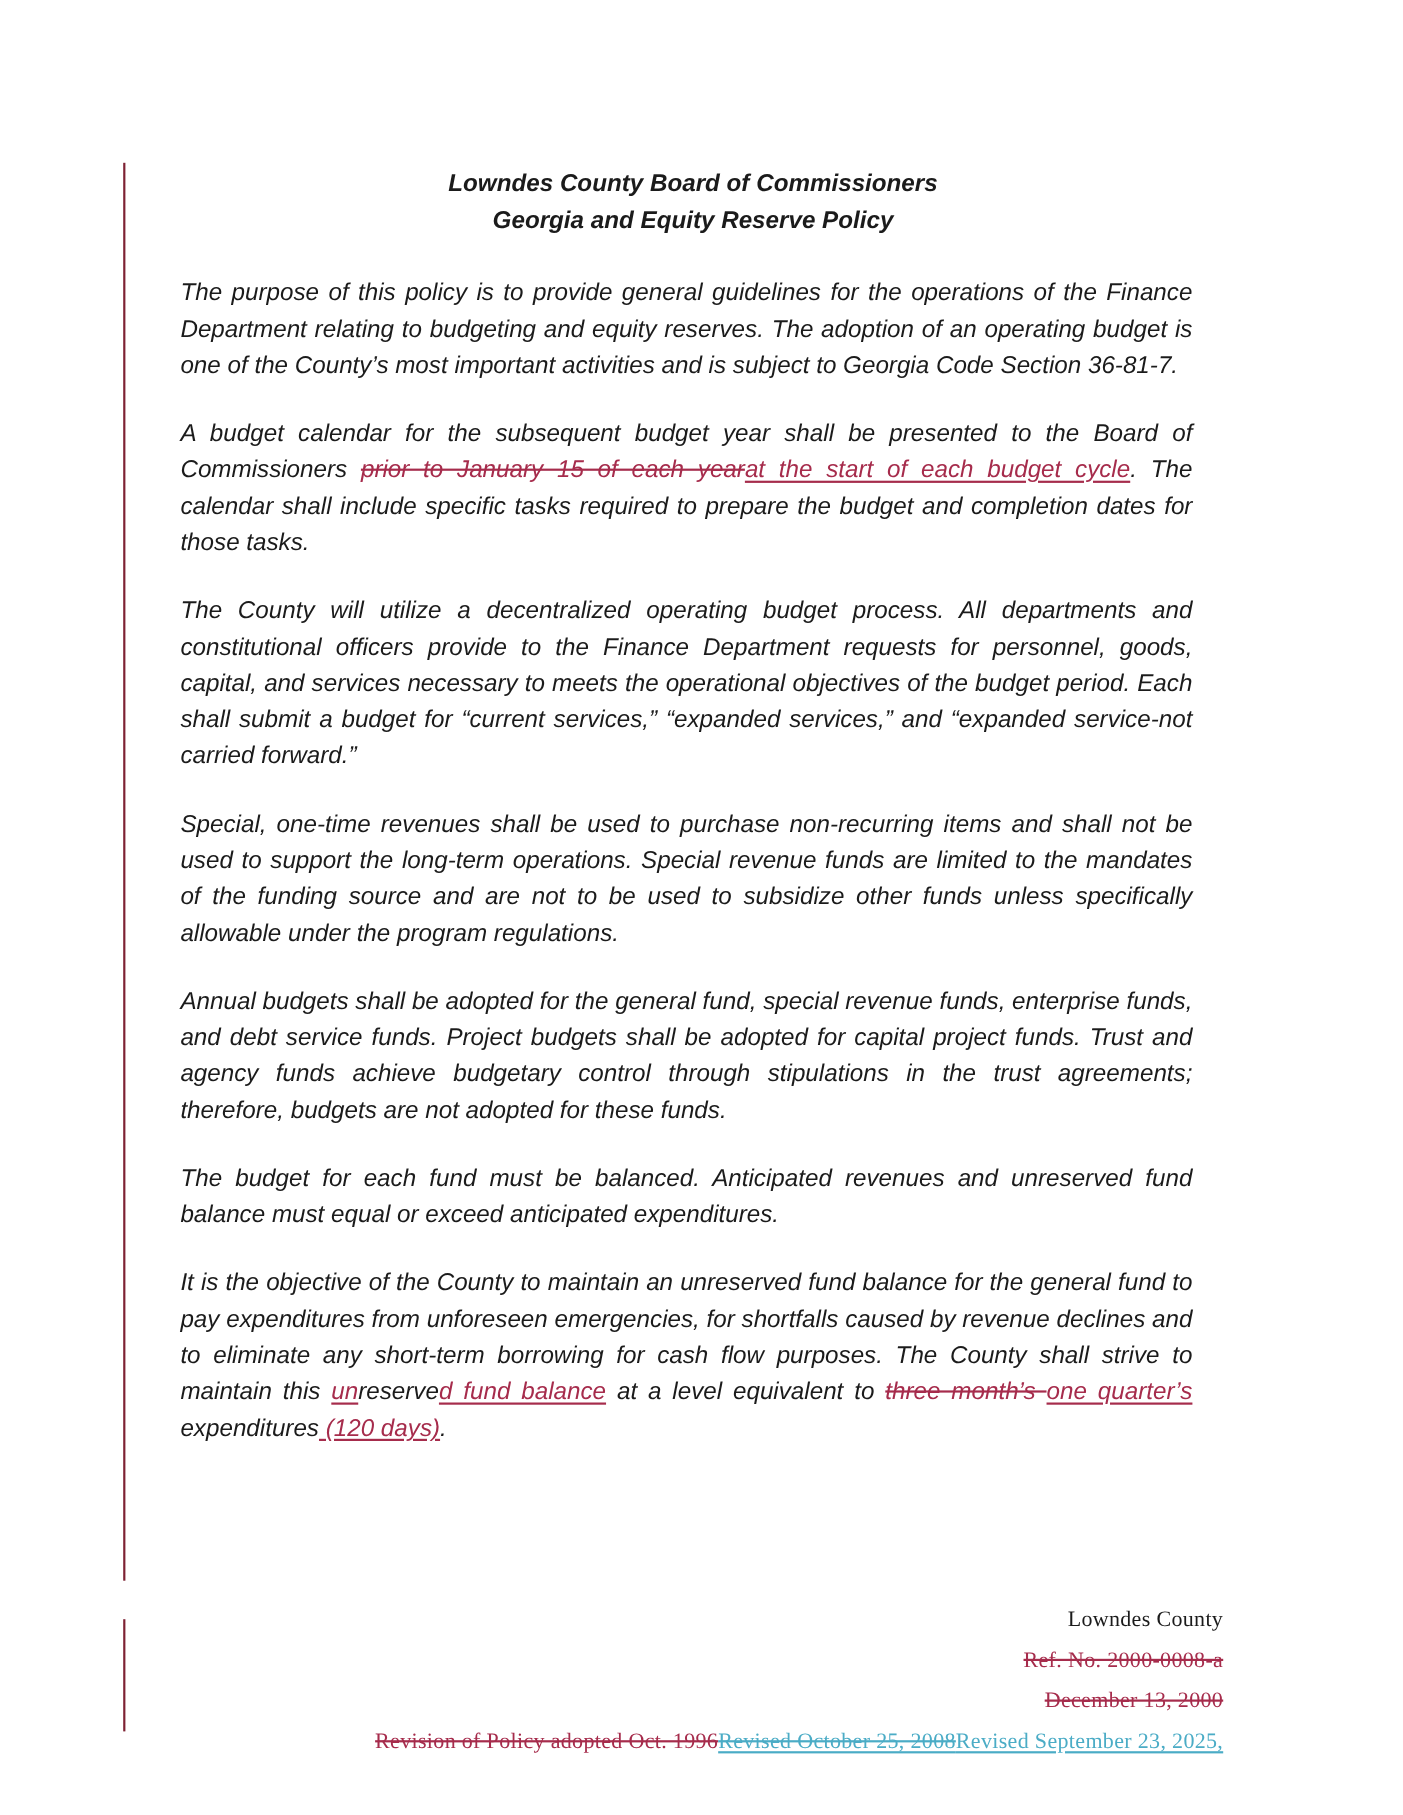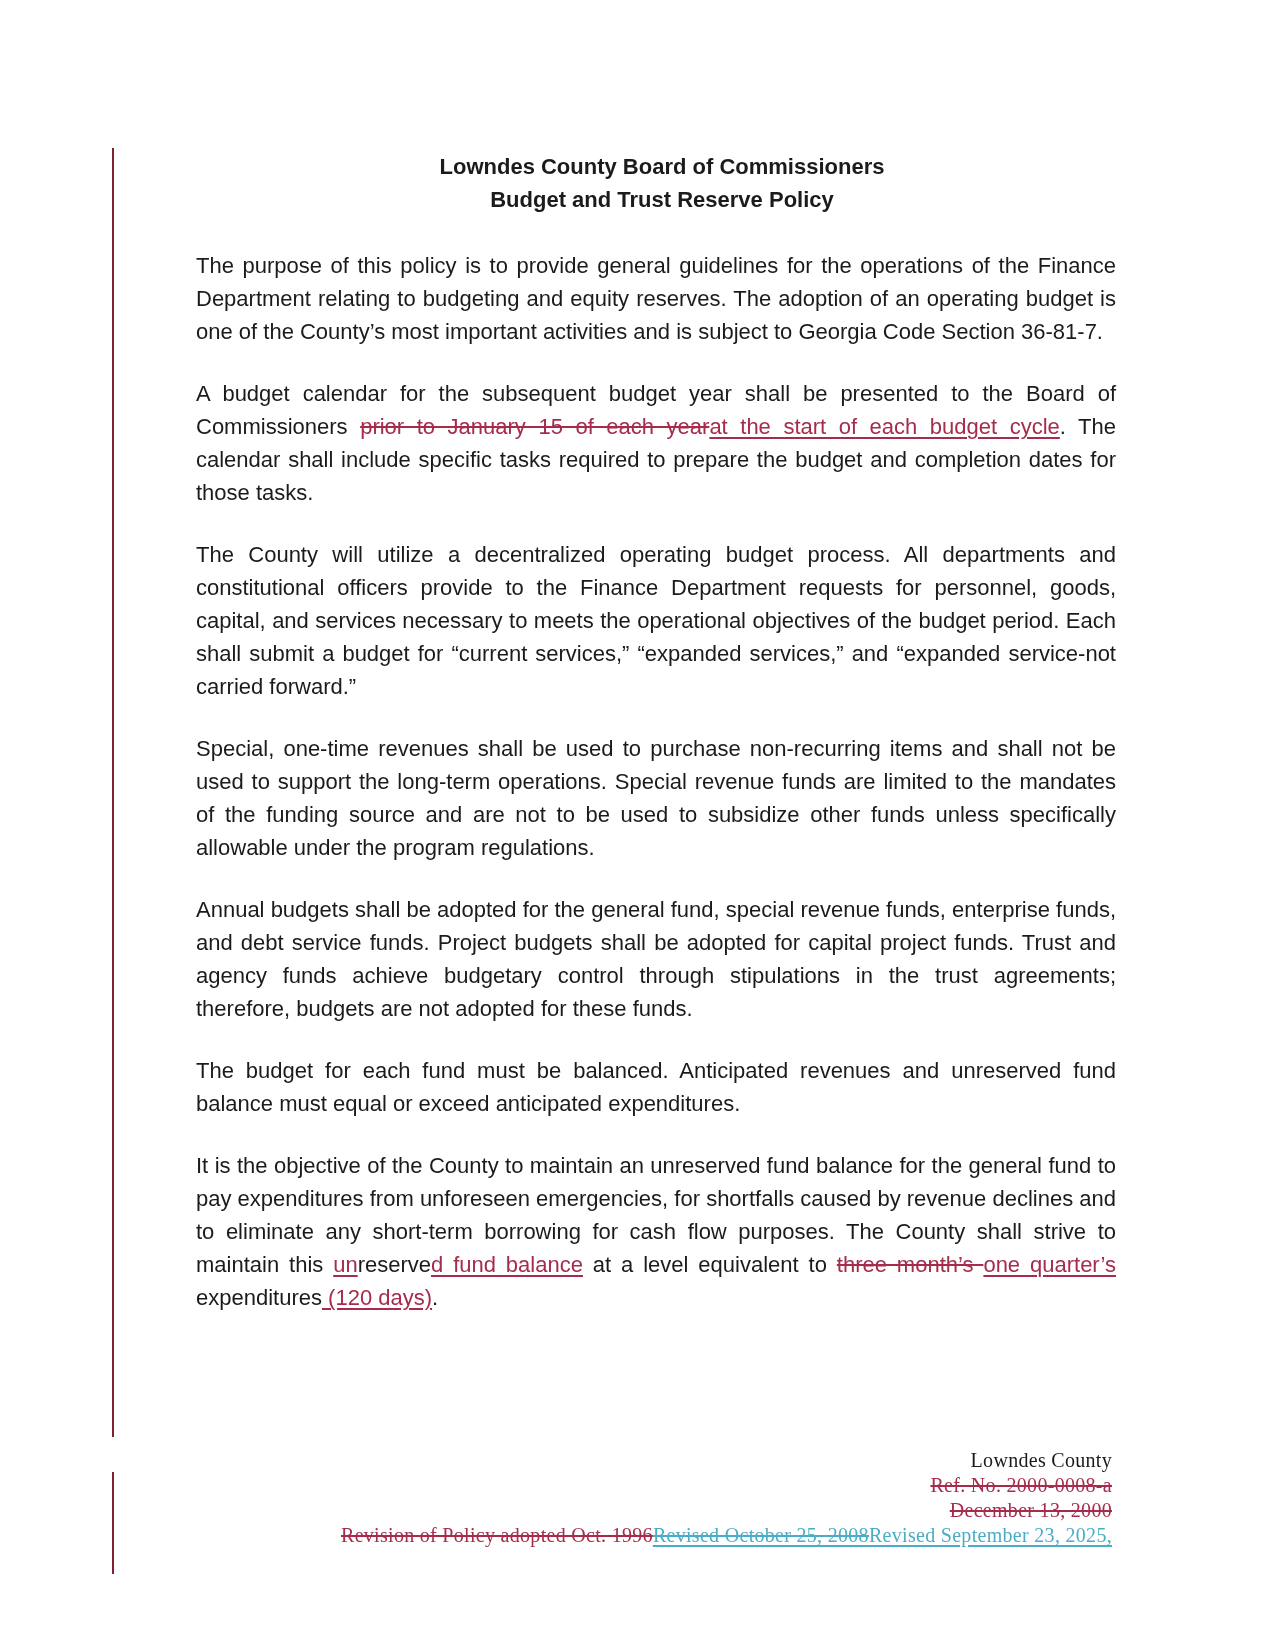--- a/index.html
+++ b/index.html
@@ -18,23 +18,24 @@
     position: absolute;
     left: 112px;
     width: 2px;
     background: var(--change-bar, #7e2233);
   }
   .bar-body   { top: 148px;  height: 1289px; }
   .bar-footer { top: 1472px; height: 102px;  }
 
   .content {
     position: absolute;
-    left: 196px;
+    left: 164px;
     top: 150px;
     width: 932px;
+    font-style: italic;
   }
 
   .title {
     font-size: 22px;
     font-weight: bold;
     text-align: center;
     line-height: 33px;
     margin: 0 0 33px 0;
   }
 
@@ -73,34 +74,34 @@
     position: absolute;
     left: 180px;
     top: 1448px;
     width: 932px;
     text-align: right;
     font-family: "Liberation Serif", serif;
     font-size: 20px;
     line-height: 25px;
     letter-spacing: 0.3px;
   }
-  .footer-line { white-space: nowrap; }
+  .footer-line { white-space: nowrap; margin-top: 12px; }
 </style>
 </head>
 <body>
 
 <div class="page">
 
   <div class="change-bar bar-body"></div>
   <div class="change-bar bar-footer"></div>
 
   <div class="content">
     <h1 class="title">
       <div>Lowndes County Board of Commissioners</div>
-      <div>Budget and Trust Reserve Policy</div>
+      <div>Georgia and Equity Reserve Policy</div>
     </h1>
     <div>
         <p class="body-para"><span class="run-n">The purpose of this policy is to provide general guidelines for the operations of the Finance Department relating to budgeting and equity reserves. The adoption of an operating budget is one of the County’s most important activities and is subject to Georgia Code Section 36-81-7.</span></p>
         <p class="body-para"><span class="run-n">A budget calendar for the subsequent budget year shall be presented to the Board of Commissioners </span><span class="run-del">prior to January 15 of each year</span><span class="run-ins">at the start of each budget cycle</span><span class="run-n">.  The calendar shall include specific tasks required to prepare the budget and completion dates for those tasks.</span></p>
         <p class="body-para"><span class="run-n">The County will utilize a decentralized operating budget process.  All departments and constitutional officers provide to the Finance Department requests for personnel, goods, capital, and services necessary to meets the operational objectives of the budget period.  Each shall submit a budget for “current services,” “expanded services,” and “expanded service-not carried forward.”</span></p>
         <p class="body-para"><span class="run-n">Special, one-time revenues shall be used to purchase non-recurring items and shall not be used to support the long-term operations.  Special revenue funds are limited to the mandates of the funding source and are not to be used to subsidize other funds unless specifically allowable under the program regulations.</span></p>
         <p class="body-para"><span class="run-n">Annual budgets shall be adopted for the general fund, special revenue funds, enterprise funds, and debt service funds.  Project budgets shall be adopted for capital project funds.  Trust and agency funds achieve budgetary control through stipulations in the trust agreements; therefore, budgets are not adopted for these funds.</span></p>
         <p class="body-para"><span class="run-n">The budget for each fund must be balanced.  Anticipated revenues and unreserved fund balance must equal or exceed anticipated expenditures.</span></p>
         <p class="body-para"><span class="run-n">It is the objective of the County to maintain an unreserved fund balance for the general fund to pay expenditures from unforeseen emergencies, for shortfalls caused by revenue declines and to eliminate any short-term borrowing for cash flow purposes.  The County shall strive to maintain this </span><span class="run-ins">un</span><span class="run-n">reserve</span><span class="run-ins">d fund balance</span><span class="run-n"> at a level equivalent to </span><span class="run-del">three month’s </span><span class="run-ins">one quarter’s </span><span class="run-n">expenditures</span><span class="run-ins"> (120 days)</span><span class="run-n">.</span></p>
       </div>

